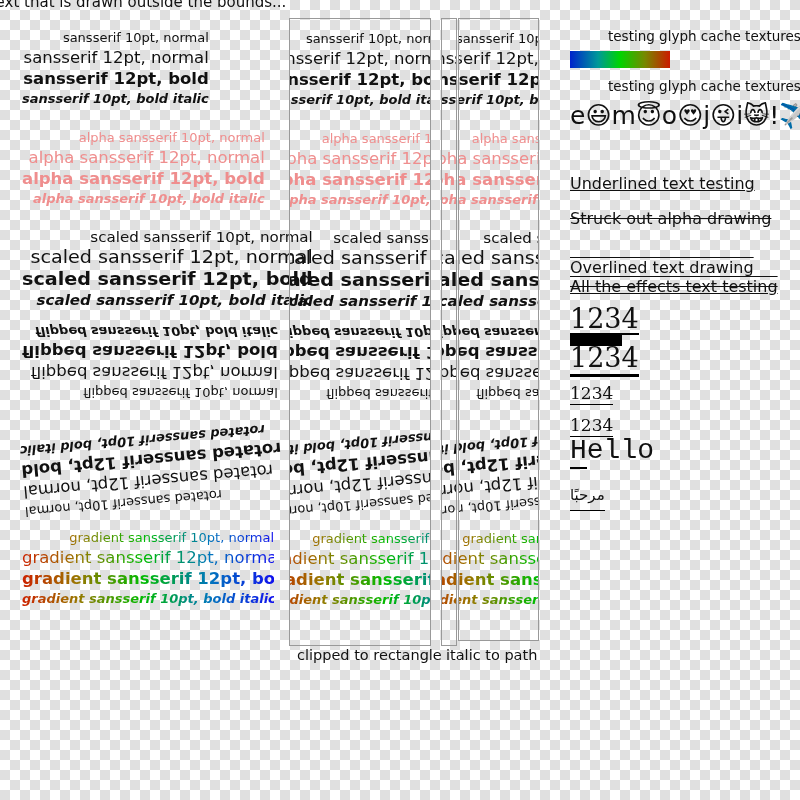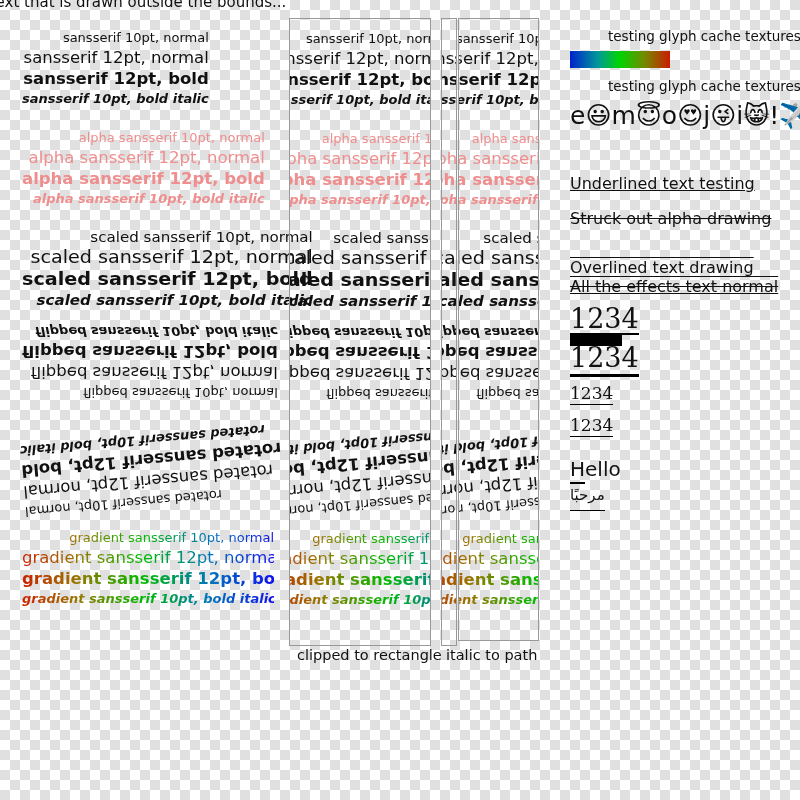--- a/index.html
+++ b/index.html
@@ -68,21 +68,21 @@
   #fx-all{top:252px;text-decoration:underline overline line-through;}
 
   .serifnum{font-family:"DejaVu Serif","Liberation Serif",serif;}
   .numbig{font-size:27px;line-height:26px;}
   .numsmall{font-size:17px;line-height:16px;}
   #num-1{top:281px;border-bottom:2px solid #000;padding-bottom:1px;}
   #num-bar{top:308px;width:52px;height:13px;background:#000;}
   #num-2{top:320px;border-bottom:3px solid #000;padding-bottom:3px;}
   #num-3{top:360px;border-bottom:1px solid #000;padding-bottom:3px;}
   #num-4{top:392px;border-bottom:1px solid #000;padding-bottom:3px;}
-  #hello-line{top:432px;font-size:20px;}
+  #hello-line{top:410px;font-size:28px;font-family:Liberation Mono, monospace;}
   #hello-line .first{border-bottom:2px solid #000;padding-bottom:1px;}
   #arabic-line{top:461px;font-size:15px;border-bottom:1px solid #000;padding-bottom:6px;}
 </style>
 </head>
 <body>
 
 <div class="abs" id="overflow-text">Text that is drawn outside the bounds...</div>
 
 <div class="testcol" id="col-main">
     <div class="tblock b-plain">
@@ -250,21 +250,21 @@
 
 <div class="abs" id="right-col">
   <div class="cache-title" id="cache-title-1">testing glyph cache textures</div>
   <div id="glyph-gradient-bar"></div>
   <div class="cache-title" id="cache-title-2">testing glyph cache textures</div>
   <div id="emoji-line">e😃m😇o😍j😜i😸!✈️</div>
 
   <div class="fx" id="fx-underline">Underlined text testing</div>
   <div class="fx" id="fx-strike">Struck out alpha drawing</div>
   <div class="fx" id="fx-overline">Overlined text drawing</div>
-  <div class="fx" id="fx-all">All the effects text normal</div>
+  <div class="fx" id="fx-all">All the effects text testing</div>
 
   <div class="serifnum numbig" id="num-1">1234</div>
   <div id="num-bar"></div>
   <div class="serifnum numbig" id="num-2">1234</div>
   <div class="serifnum numsmall" id="num-3">1234</div>
   <div class="serifnum numsmall" id="num-4">1234</div>
 
   <div id="hello-line"><span class="first">H</span><span>ello</span></div>
   <div id="arabic-line">مرحبًا</div>
 </div>

